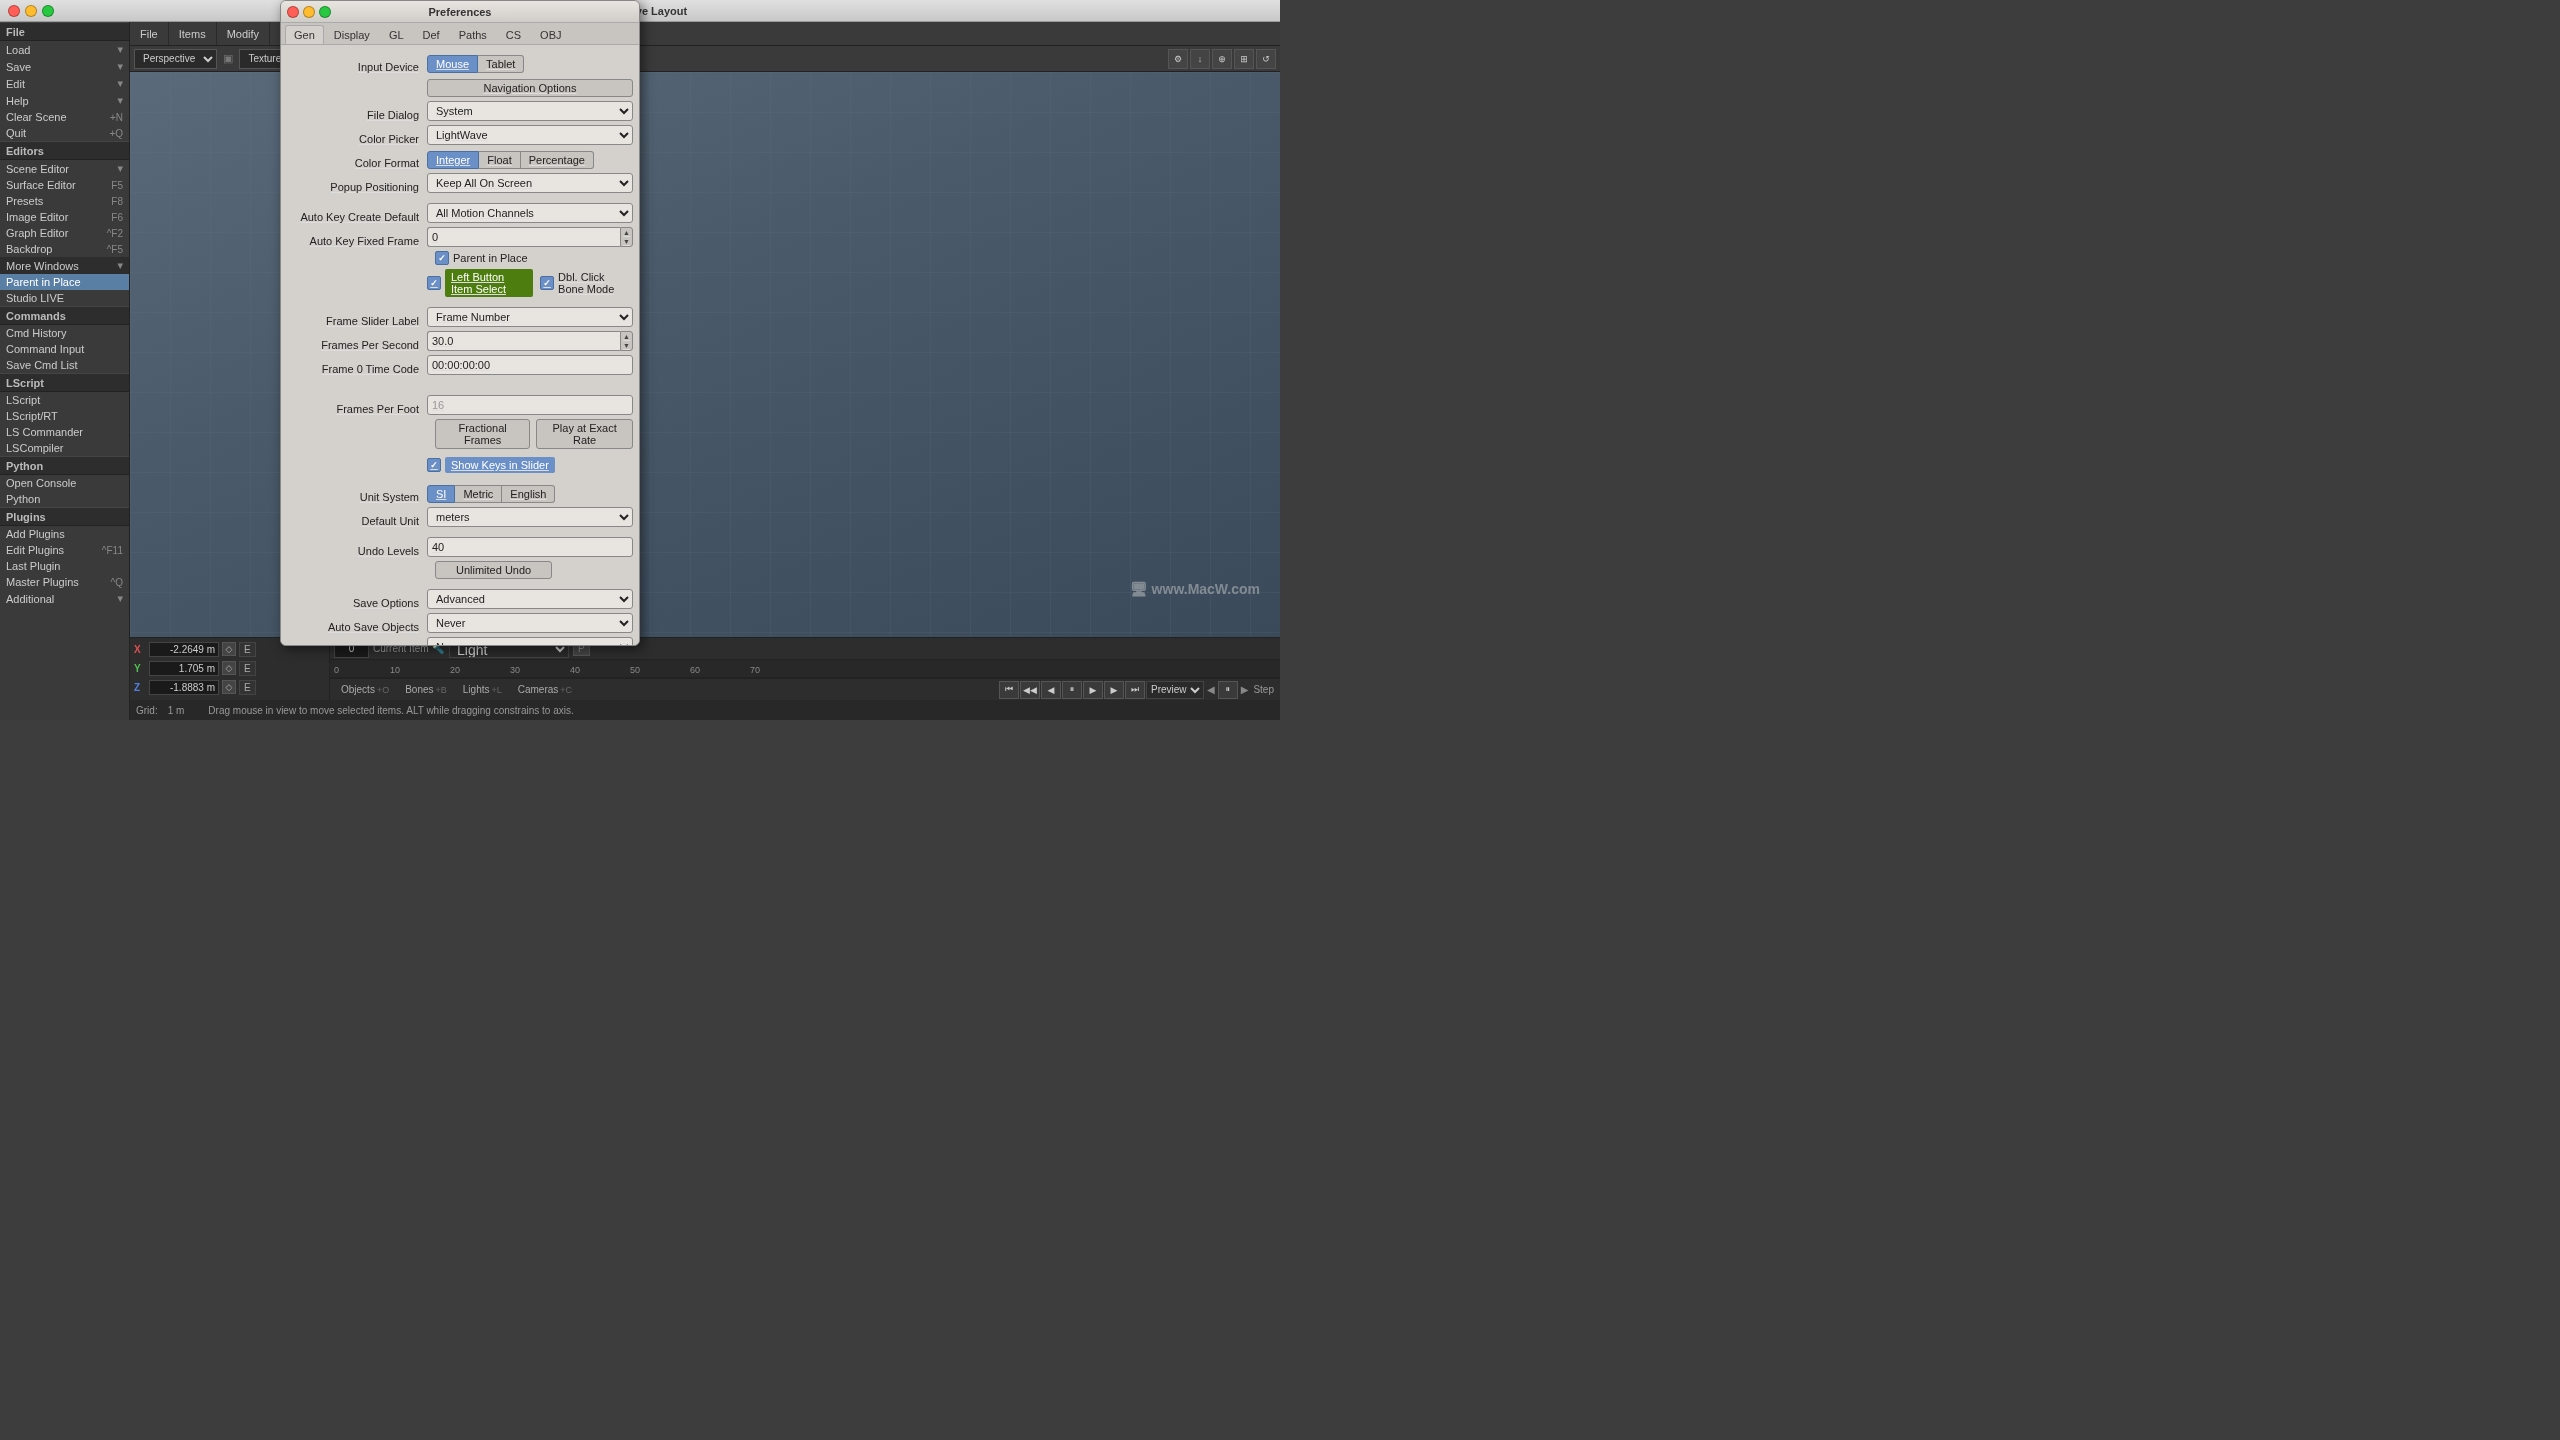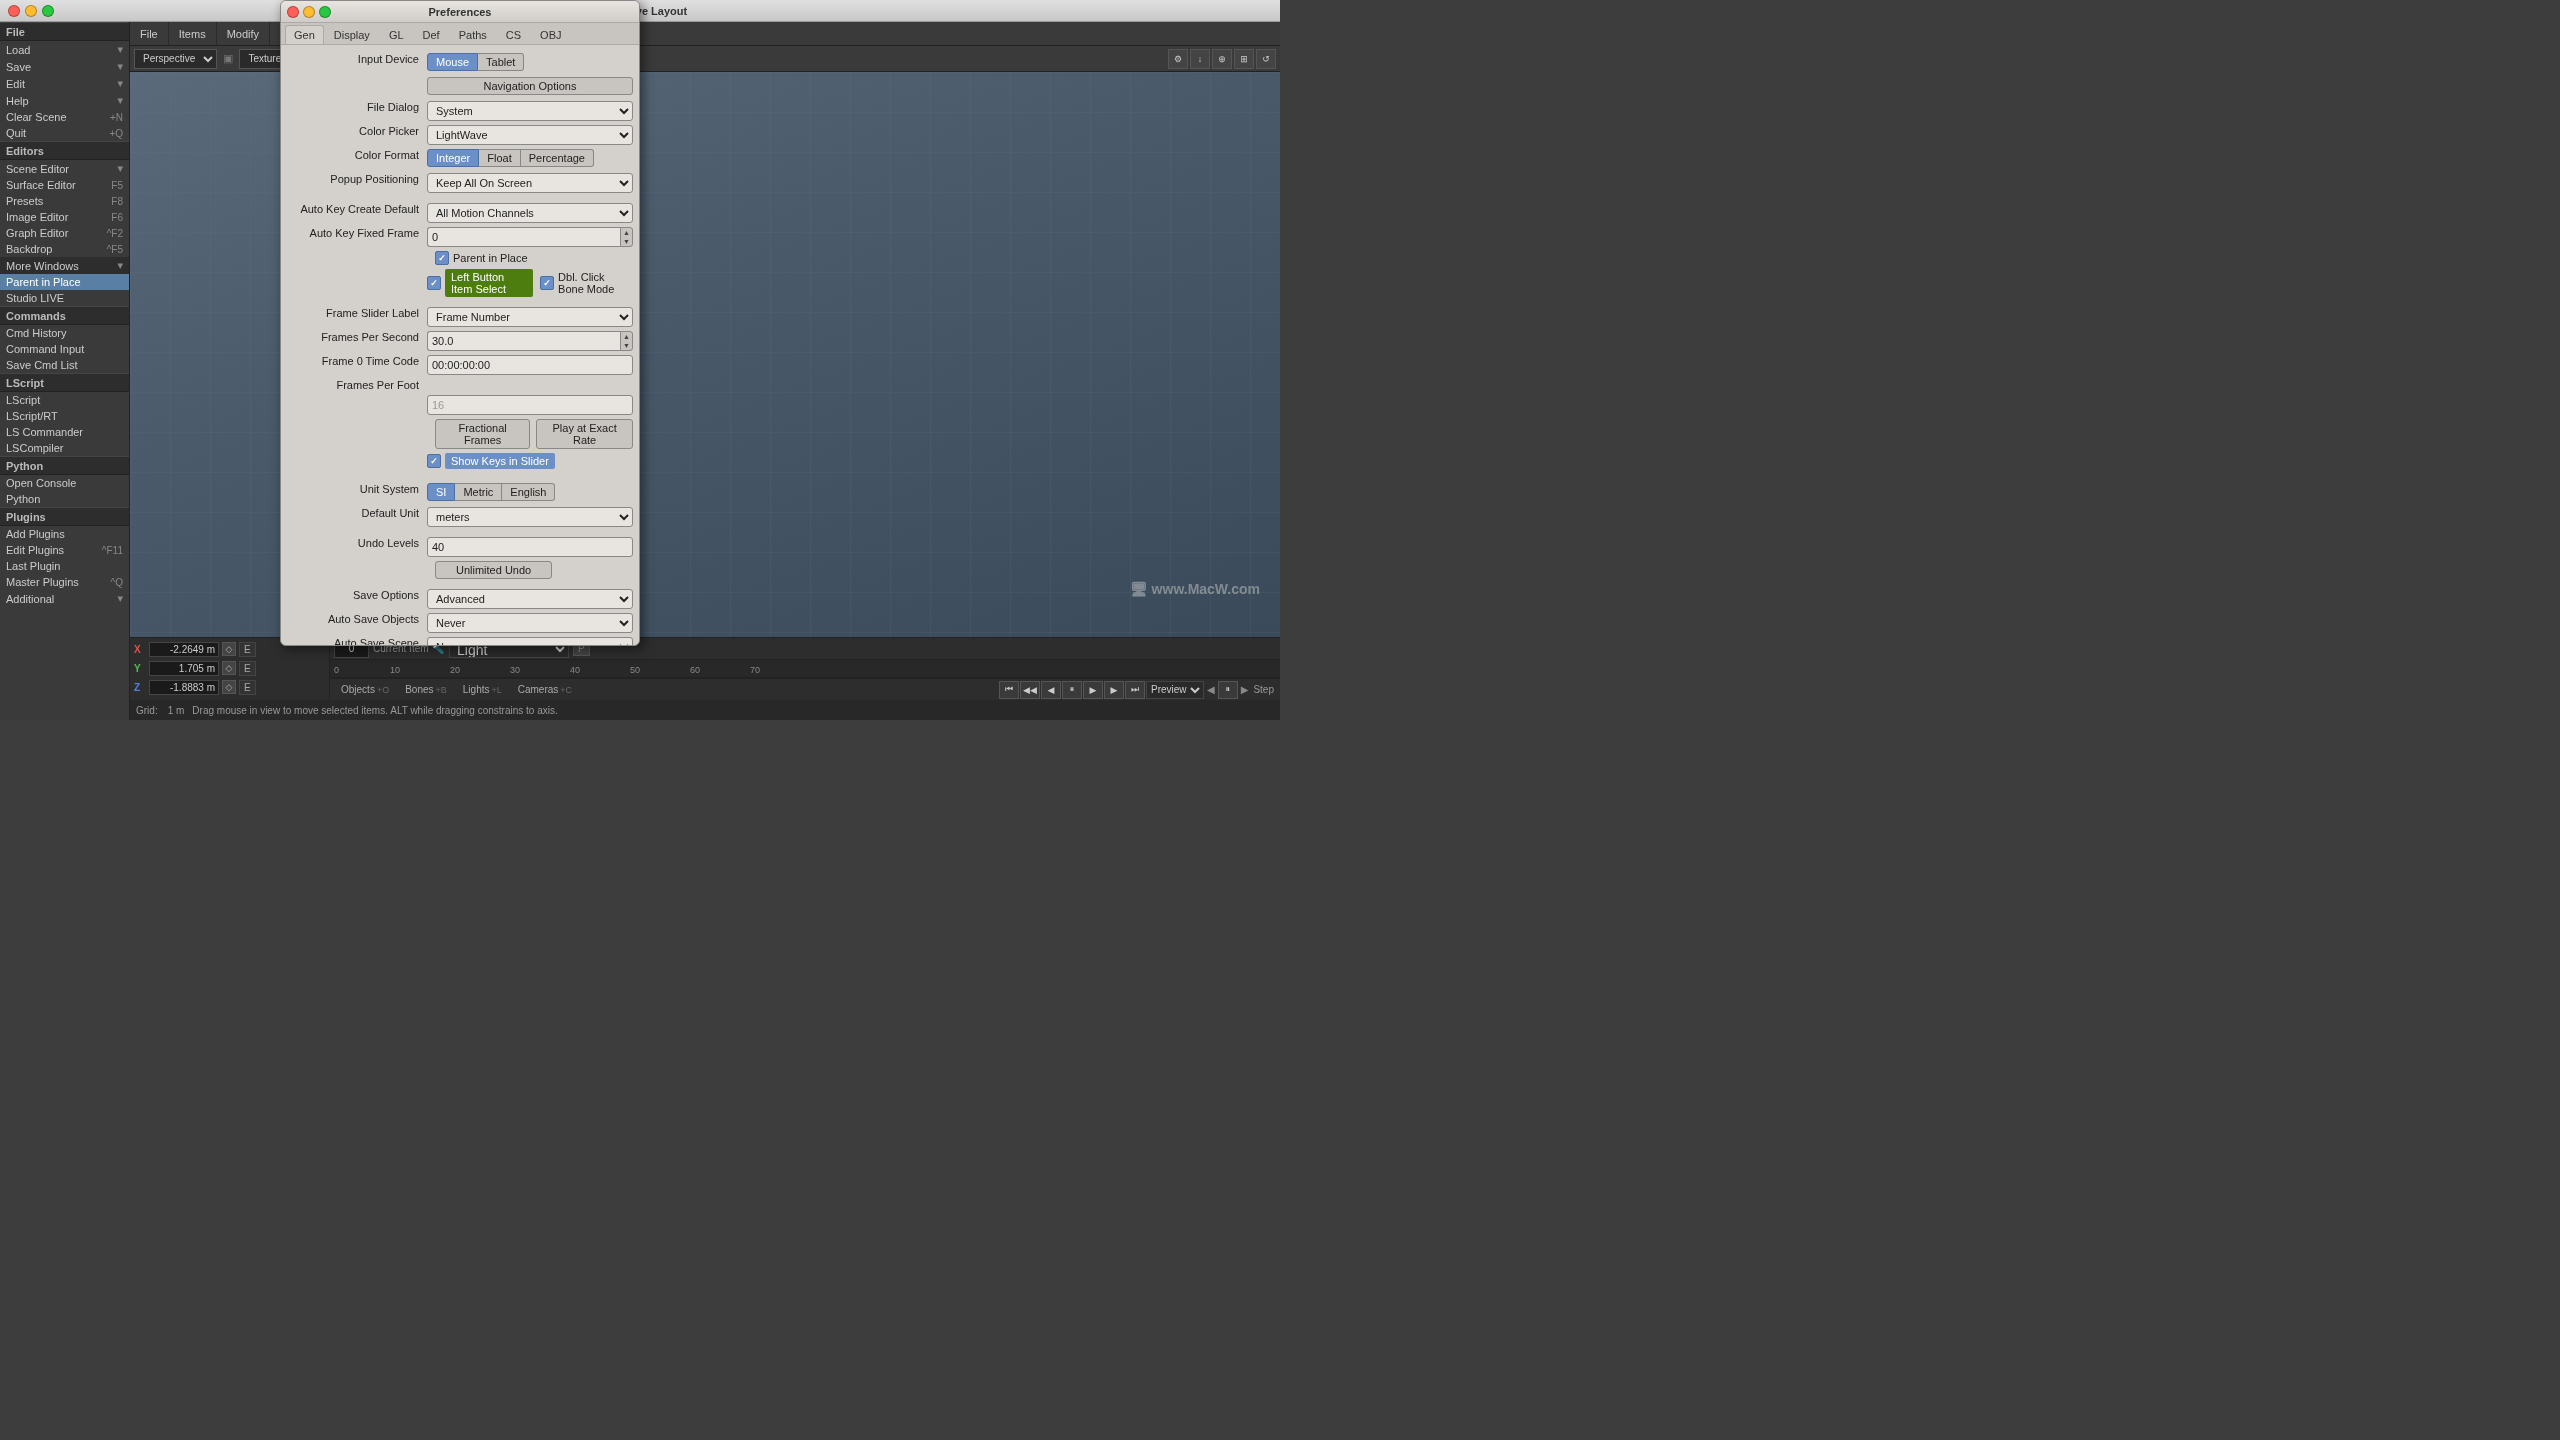--- a/index.html
+++ b/index.html
@@ -291,23 +291,24 @@
 
     .pref-content {
       padding: 8px 6px;
       background: #d4d0cb;
       max-height: 600px;
       overflow-y: auto;
     }
 
     .pref-row {
       display: flex;
-      align-items: flex-start;
+      align-items: flex-end;
       margin-bottom: 4px;
       min-height: 20px;
+      text-decoration: underline;
     }
     .pref-label {
       text-align: right;
       width: 140px;
       padding-right: 8px;
       font-size: 11px;
       color: #222;
       flex-shrink: 0;
     }
     .pref-control {
@@ -776,21 +777,21 @@
                 <span style="color:#888; font-size:10px; margin:0 2px;">▶</span>
                 <span style="font-size:10px; color:#999; margin:0 2px;">Step</span>
               </div>
             </div>
           </div>
         </div>
 
         <div class="status-bar">
           <span style="margin-right:10px;">Grid:</span>
           <span style="margin-right:4px;">1 m</span>
-          <span style="margin-left:4px;">Drag mouse in view to move selected items. ALT while dragging constrains to axis.</span>
+          <span style="margin-left:20px;">Drag mouse in view to move selected items. ALT while dragging constrains to axis.</span>
         </div>
       </div>
     </div>
   </div>
 
   <div class="pref-dialog">
     <div class="pref-title-bar">
       <div class="pref-title-btns">
         <div class="tb-btn close"></div>
         <div class="tb-btn min"></div>

